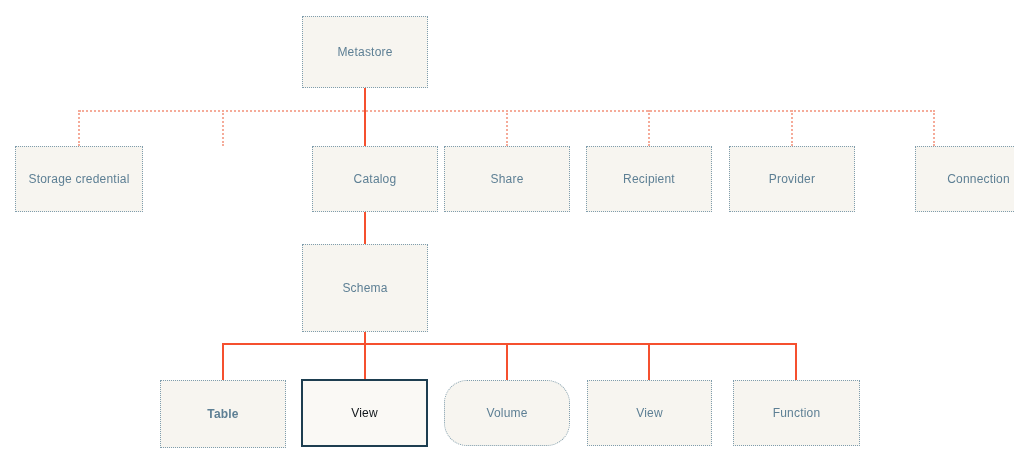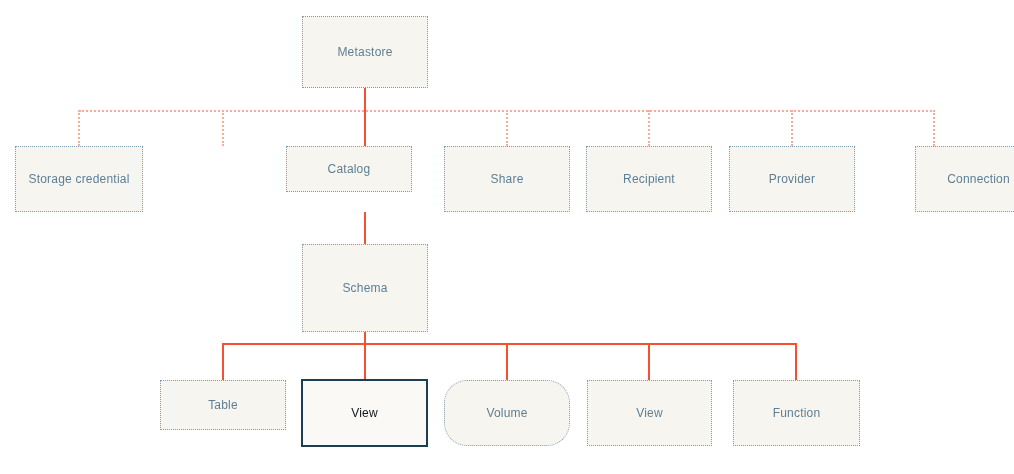--- a/index.html
+++ b/index.html
@@ -74,41 +74,41 @@
   <div class="line solid-v" style="left:648px;top:343px;height:37px;"></div>
   <div class="line solid-v" style="left:795px;top:343px;height:37px;"></div>
 
   <div class="node" style="left:302px;top:16px;width:126px;height:72px;">
     <span>Metastore</span>
   </div>
 
   <div class="node" style="left:15px;top:146px;width:128px;height:66px;">
     <span>Storage credential</span>
   </div>
-  <div class="node" style="left:286px;top:146px;width:126px;height:46px;">
+  <div class="node" style="left:312px;top:146px;width:126px;height:66px;">
     <span>Catalog</span>
   </div>
   <div class="node" style="left:444px;top:146px;width:126px;height:66px;">
     <span>Share</span>
   </div>
   <div class="node" style="left:586px;top:146px;width:126px;height:66px;">
     <span>Recipient</span>
   </div>
   <div class="node" style="left:729px;top:146px;width:126px;height:66px;">
     <span>Provider</span>
   </div>
   <div class="node" style="left:871px;top:146px;width:127px;height:66px;margin-left:44px;">
     <span>Connection</span>
   </div>
 
   <div class="node" style="left:302px;top:244px;width:126px;height:88px;">
     <span>Schema</span>
   </div>
 
-  <div class="node" style="left:160px;top:380px;width:126px;height:50px;">
+  <div class="node" style="left:160px;top:380px;width:126px;height:68px;font-weight:bold;">
     <span>Table</span>
   </div>
   <div class="node selected" style="left:301px;top:379px;width:127px;height:68px;">
     <span>View</span>
   </div>
   <div class="node" style="left:444px;top:380px;width:126px;height:66px;border-radius:23px;">
     <span>Volume</span>
   </div>
   <div class="node" style="left:587px;top:380px;width:125px;height:66px;">
     <span>View</span>

